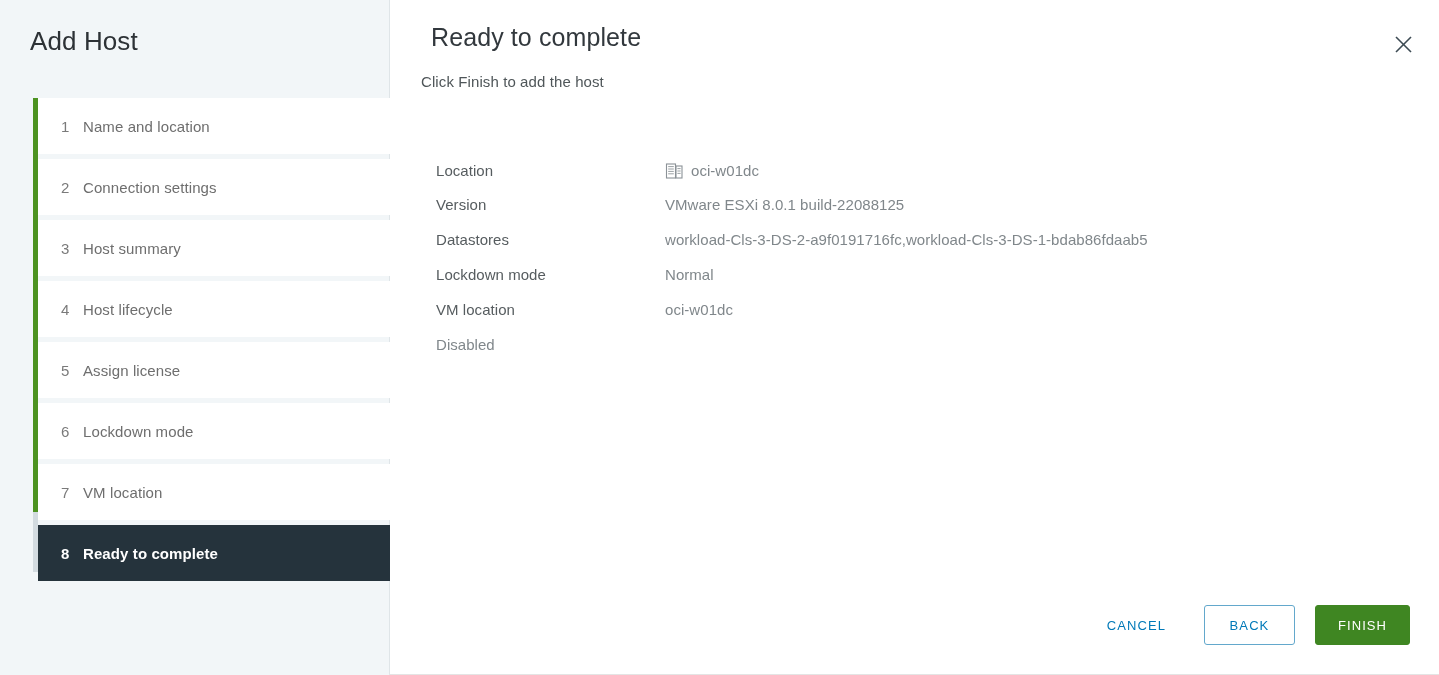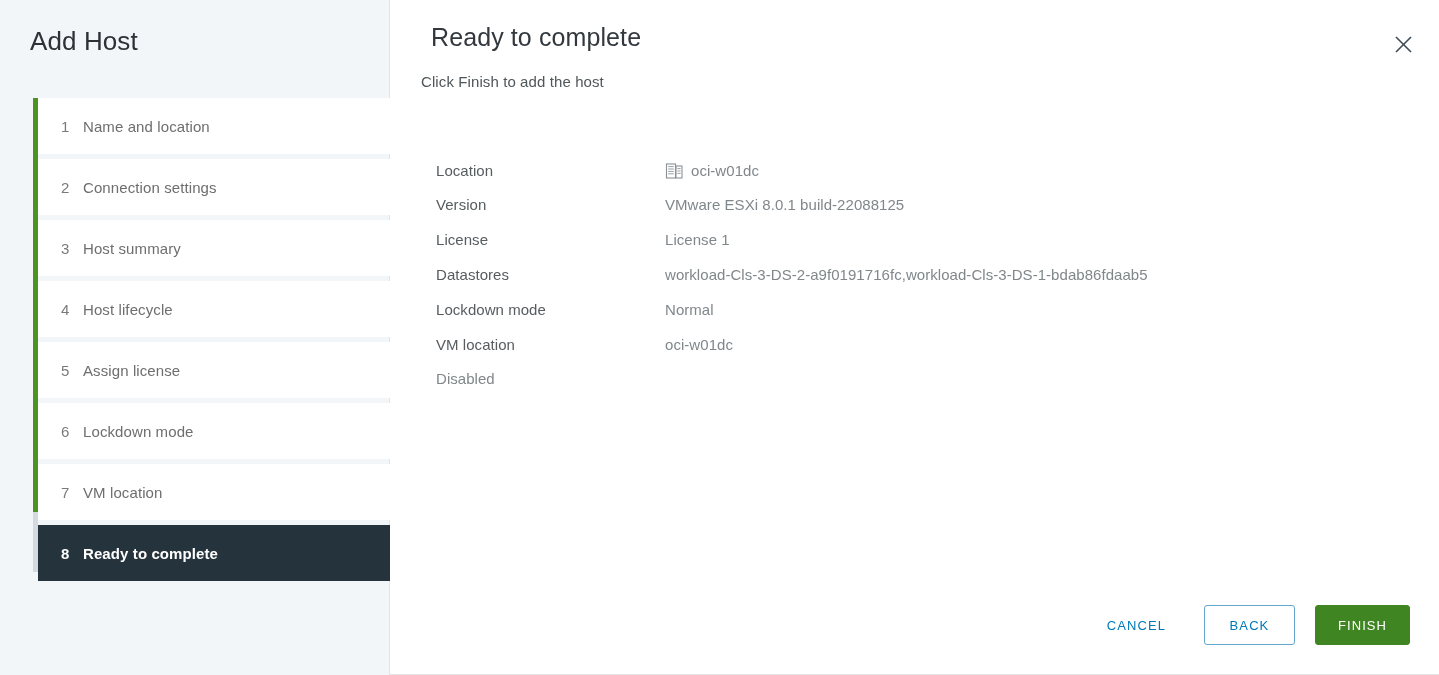--- a/index.html
+++ b/index.html
@@ -320,26 +320,20 @@
             <span>oci-w01dc</span>
           </div>
         </div>
         <div class="summary-row">
           <div class="summary-label">Version</div>
           <div class="summary-value">
             <span>VMware ESXi 8.0.1 build-22088125</span>
           </div>
         </div>
         <div class="summary-row">
-          <div class="summary-label">License</div>
-          <div class="summary-value">
-            <span>License 1</span>
-          </div>
-        </div>
-        <div class="summary-row">
           <div class="summary-label">Datastores</div>
           <div class="summary-value">
             <span>workload-Cls-3-DS-2-a9f0191716fc,workload-Cls-3-DS-1-bdab86fdaab5</span>
           </div>
         </div>
         <div class="summary-row">
           <div class="summary-label">Lockdown mode</div>
           <div class="summary-value">
             <span>Normal</span>
           </div>

